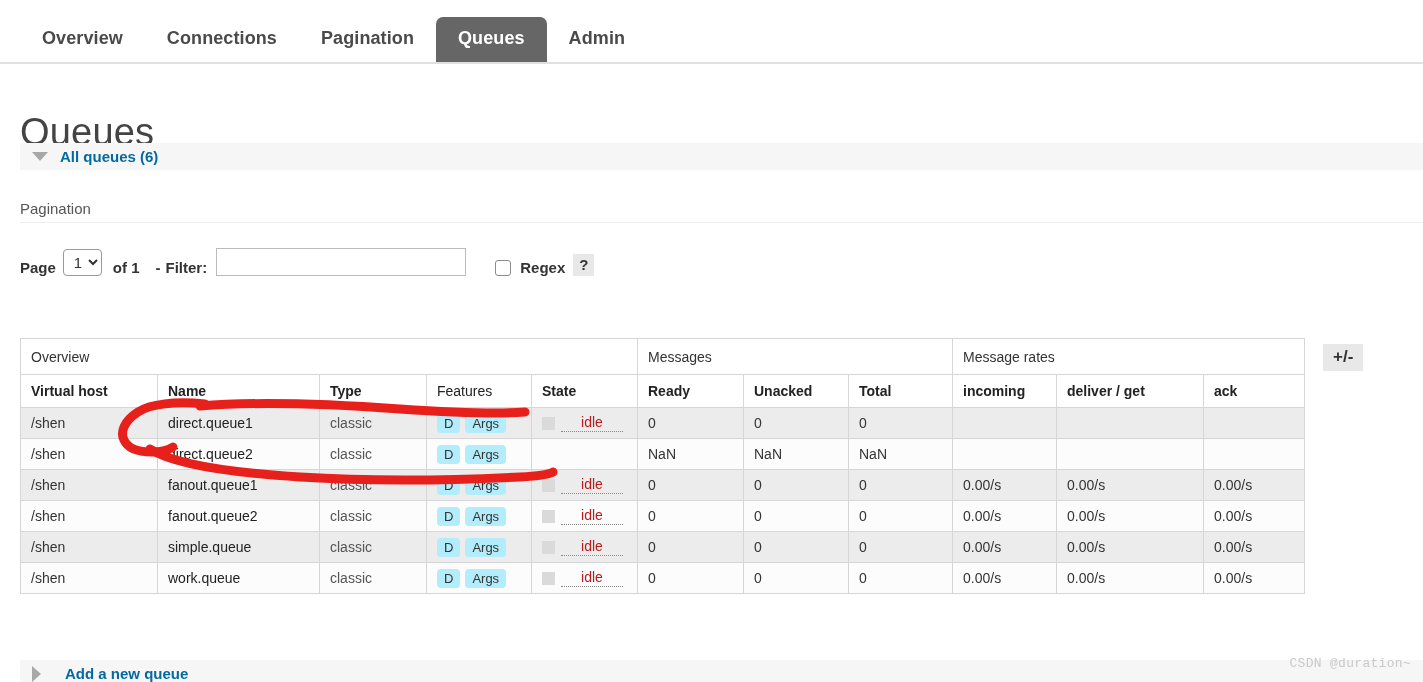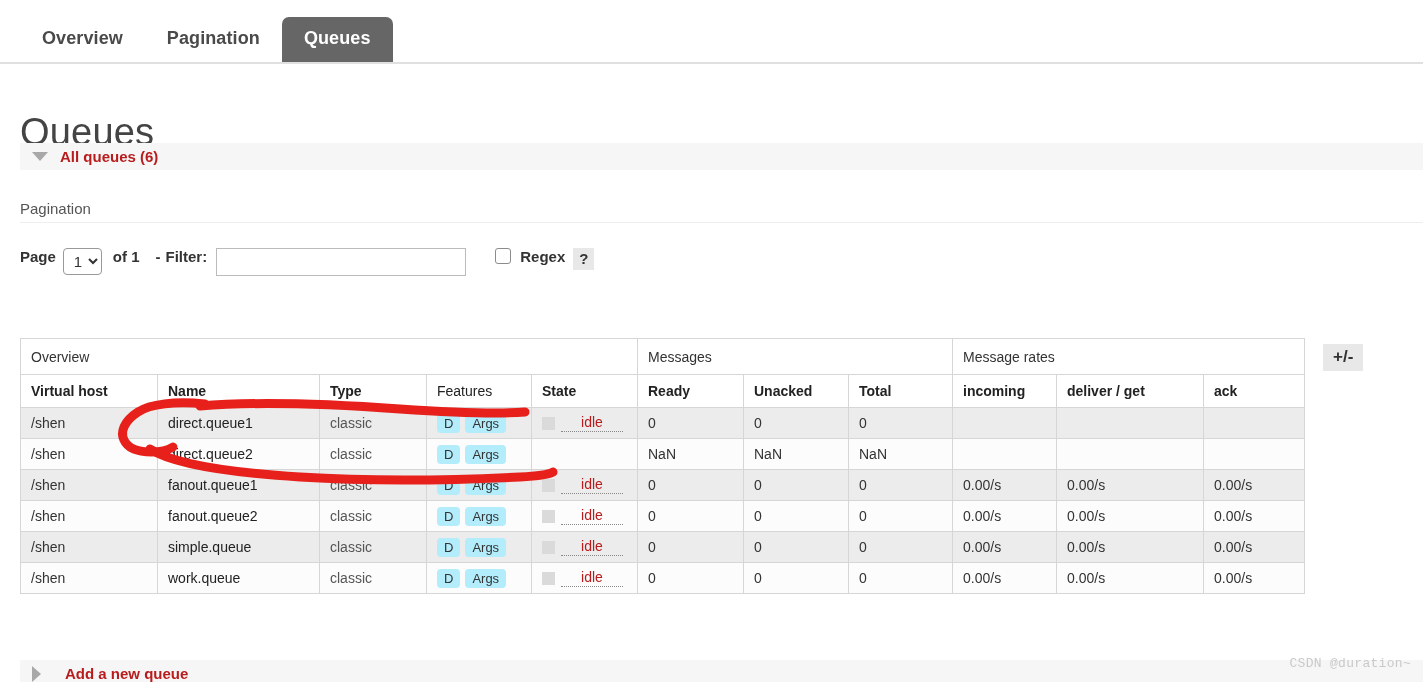--- a/index.html
+++ b/index.html
@@ -86,41 +86,41 @@
     width: 0;
     height: 0;
     border-top: 8px solid transparent;
     border-bottom: 8px solid transparent;
     border-left: 9px solid #a8a8a8;
     margin: 0 12px 0 12px;
   }
   .section-label {
     font-size: 15px;
     font-weight: bold;
-    color: #b91c1c;
+    color: #0369a1;
   }
 
   
   #pagination-block {
     position: absolute;
     top: 200px;
     left: 20px;
     width: 1403px;
   }
   .pagination-heading {
     font-size: 15px;
     color: #555555;
     padding-bottom: 5px;
     border-bottom: 1px solid #eeeeee;
     width: 1403px;
     box-sizing: border-box;
   }
   .pagination-controls {
     display: flex;
-    align-items: flex-start;
+    align-items: flex-end;
     margin-top: 25px;
     font-size: 15px;
     color: #333333;
   }
   .pg-label { font-weight: bold; margin-right: 7px; }
   .pg-select {
     font-family: "Liberation Sans", sans-serif;
     font-size: 15px;
     padding: 3px 2px 3px 6px;
     border: 1px solid #999999;
@@ -292,22 +292,24 @@
     height: 682px;
     pointer-events: none;
   }
 </style>
 </head>
 <body>
 
 <nav id="main-nav">
   <ul class="nav-list">
     <li class="nav-item">Overview</li>
+    <li class="nav-item">Connections</li>
     <li class="nav-item">Pagination</li>
     <li class="nav-item active">Queues</li>
+    <li class="nav-item">Admin</li>
   </ul>
 </nav>
 
 <h1 id="page-title">Queues</h1>
 
 <div id="all-queues-section">
   <span class="tri-down"></span>
   <span class="section-label">All queues (6)</span>
 </div>
 

